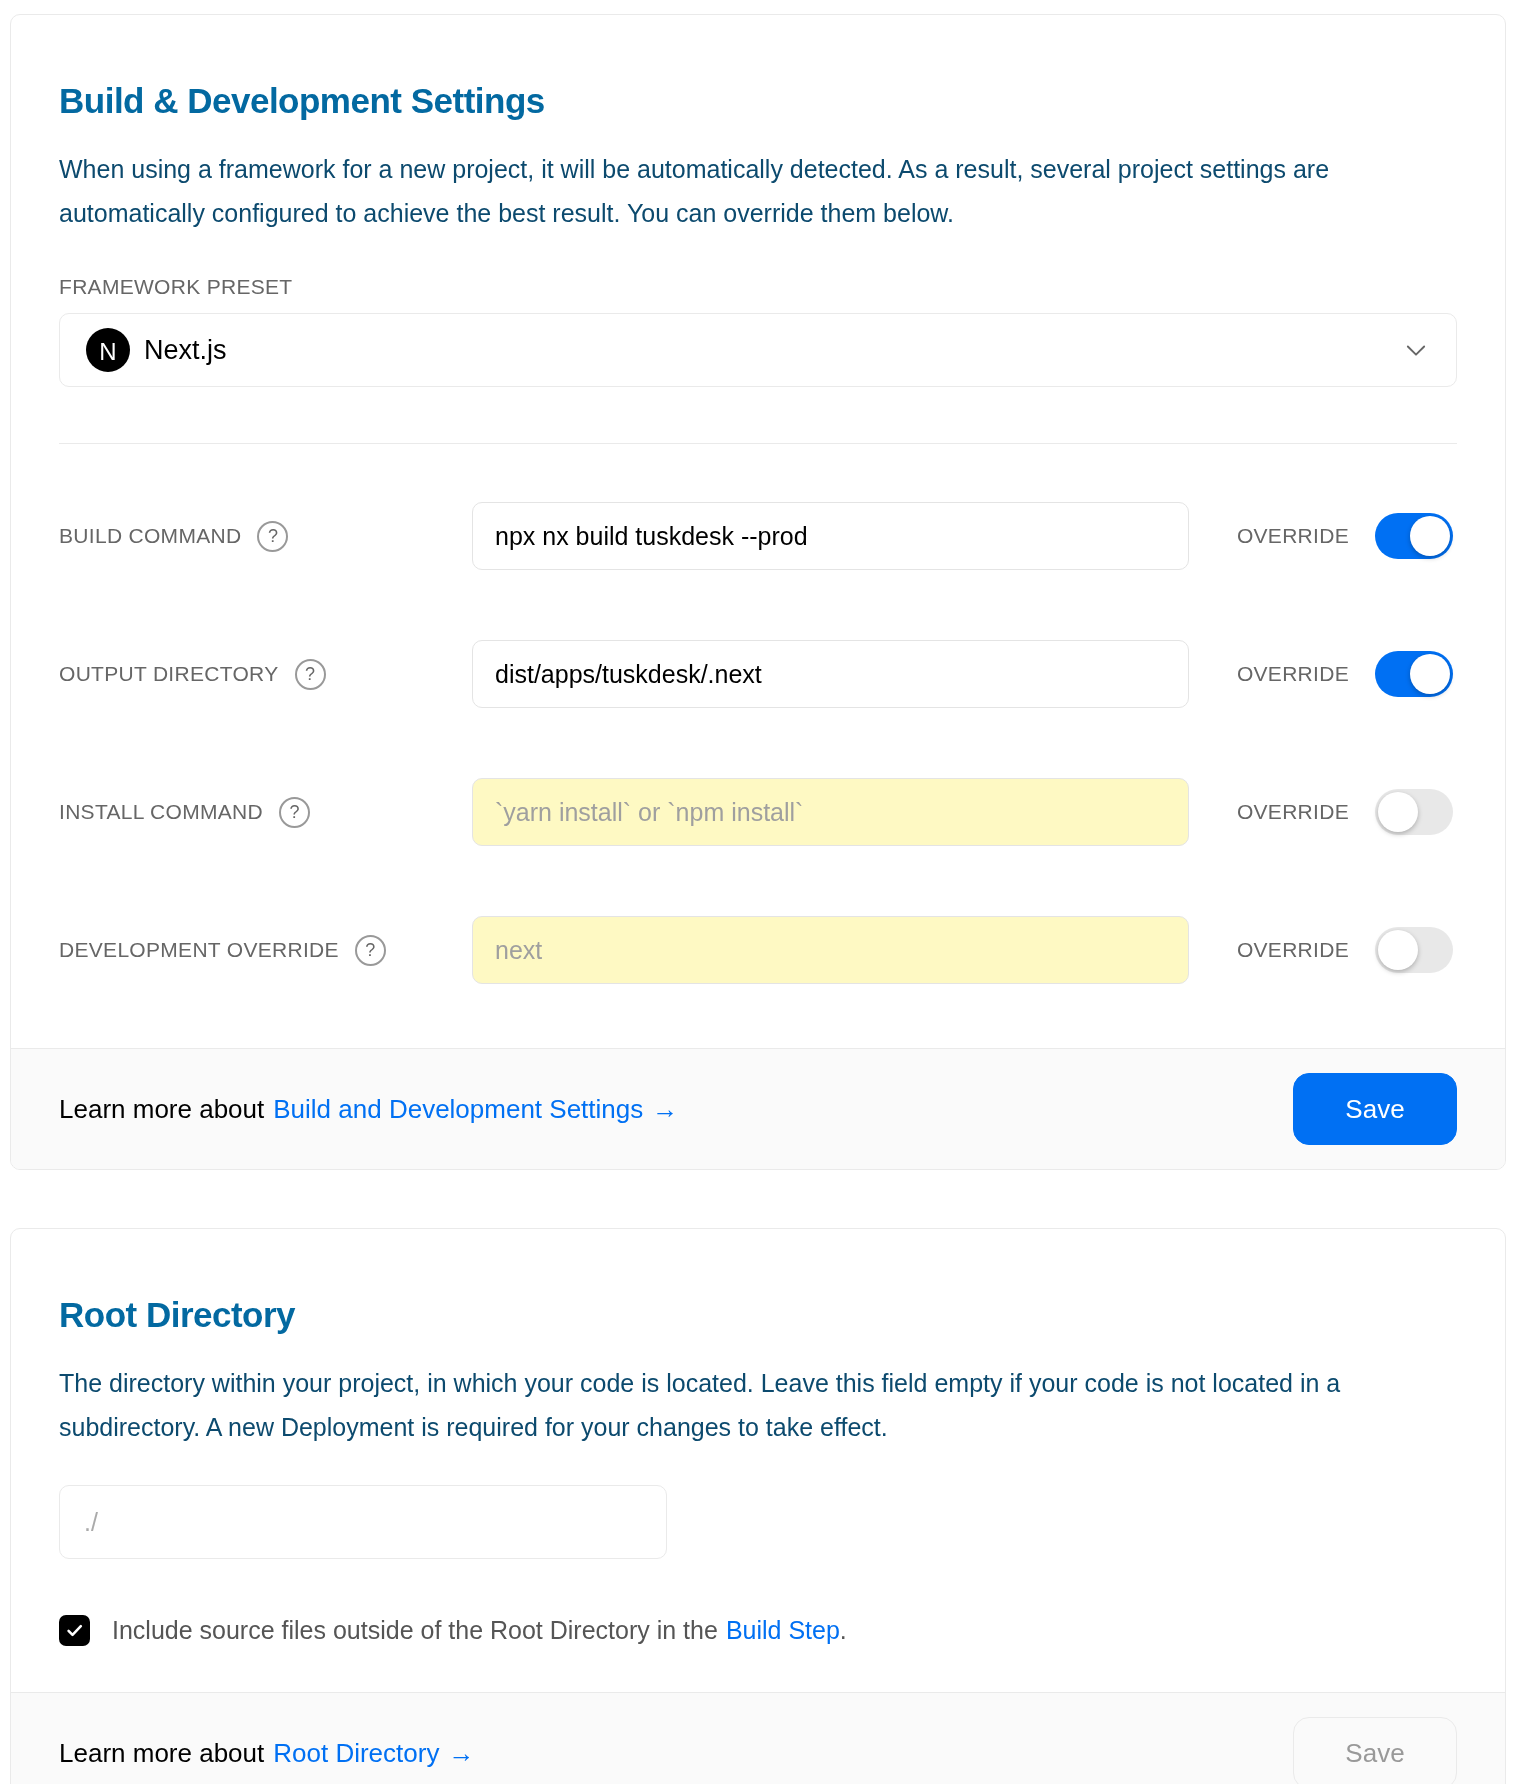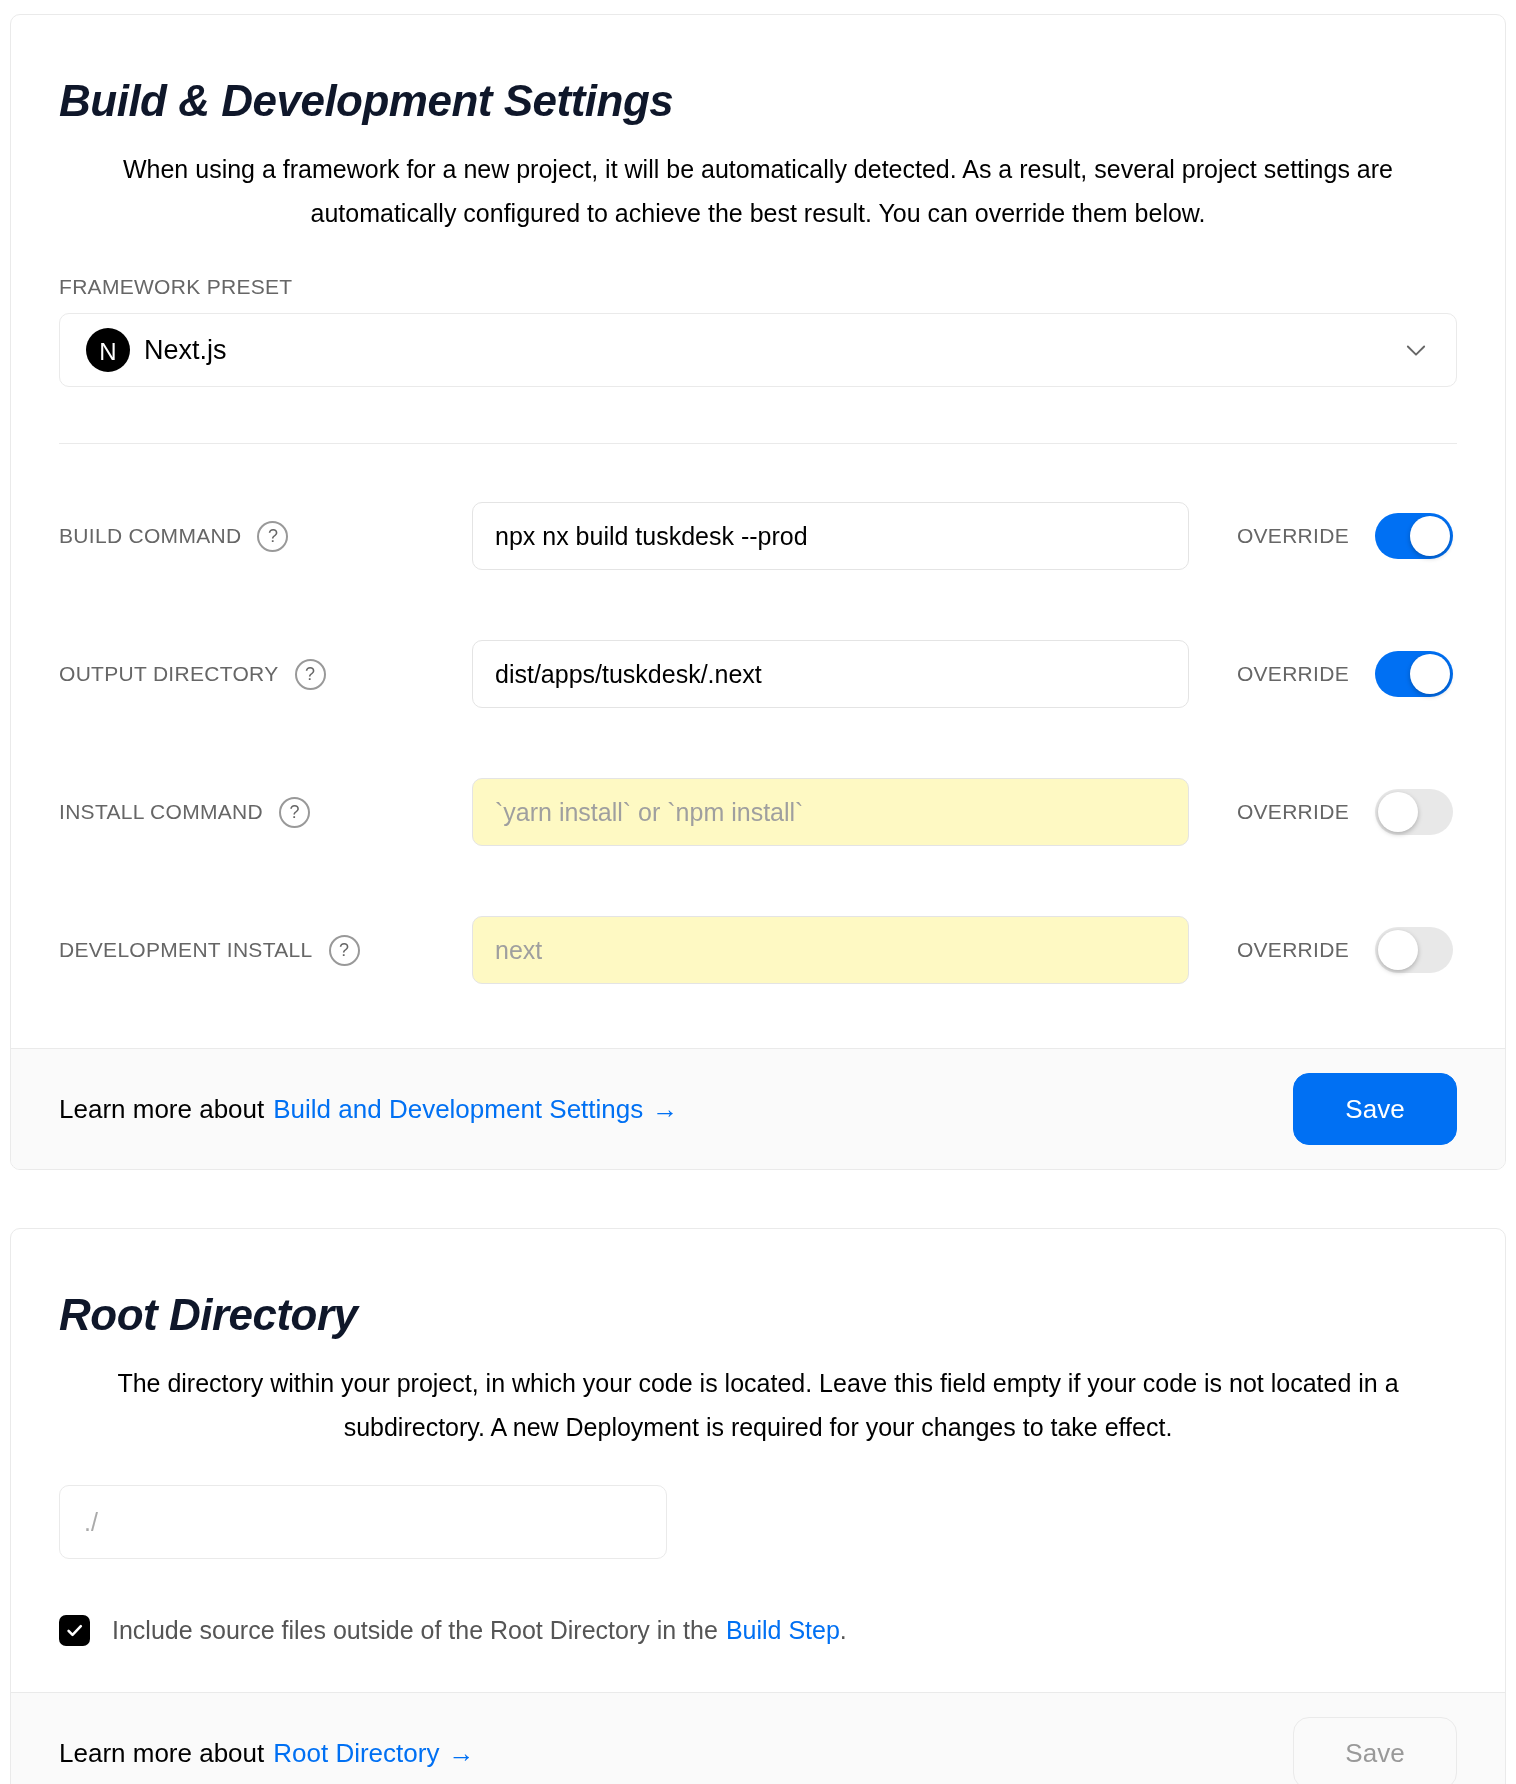--- a/index.html
+++ b/index.html
@@ -12,34 +12,32 @@
     border-radius: 10px;
     background: #fff;
     overflow: hidden;
   }
   .card-1 { margin-top: 14px; }
   .card-2 { margin-top: 58px; }
 
   .card-body { padding: 64px 48px 0 48px; }
 
   .card-title {
-    font-size: 44px;
+    font-size: 35px;
     font-weight: 700;
-    color: #0f172a;
+    color: #0369a1;
     letter-spacing: -0.5px;
     line-height: 44px;
-    font-style: italic;
   }
 
   .card-desc {
     margin-top: 24px;
     font-size: 25px;
-    color: #000000;
+    color: #0c4a6e;
     line-height: 44px;
-    text-align: center;
   }
 
   .field-label {
     font-size: 21px;
     color: #666;
     letter-spacing: 0.3px;
   }
 
   .preset-label { margin-top: 40px; display: block; }
 
@@ -267,21 +265,21 @@
         <div class="override-col">
           <span class="field-label">OVERRIDE</span>
           <div class="toggle off">
               <div class="knob"></div>
             </div>
         </div>
       </div>
 
       <div class="setting-row">
         <div class="row-label-col">
-          <span class="field-label">DEVELOPMENT INSTALL</span>
+          <span class="field-label">DEVELOPMENT OVERRIDE</span>
           <span class="help-icon">?</span>
         </div>
         <input class="row-input disabled" type="text" disabled="" placeholder="next" style="">
         <div class="override-col">
           <span class="field-label">OVERRIDE</span>
           <div class="toggle off">
               <div class="knob"></div>
             </div>
         </div>
       </div>

